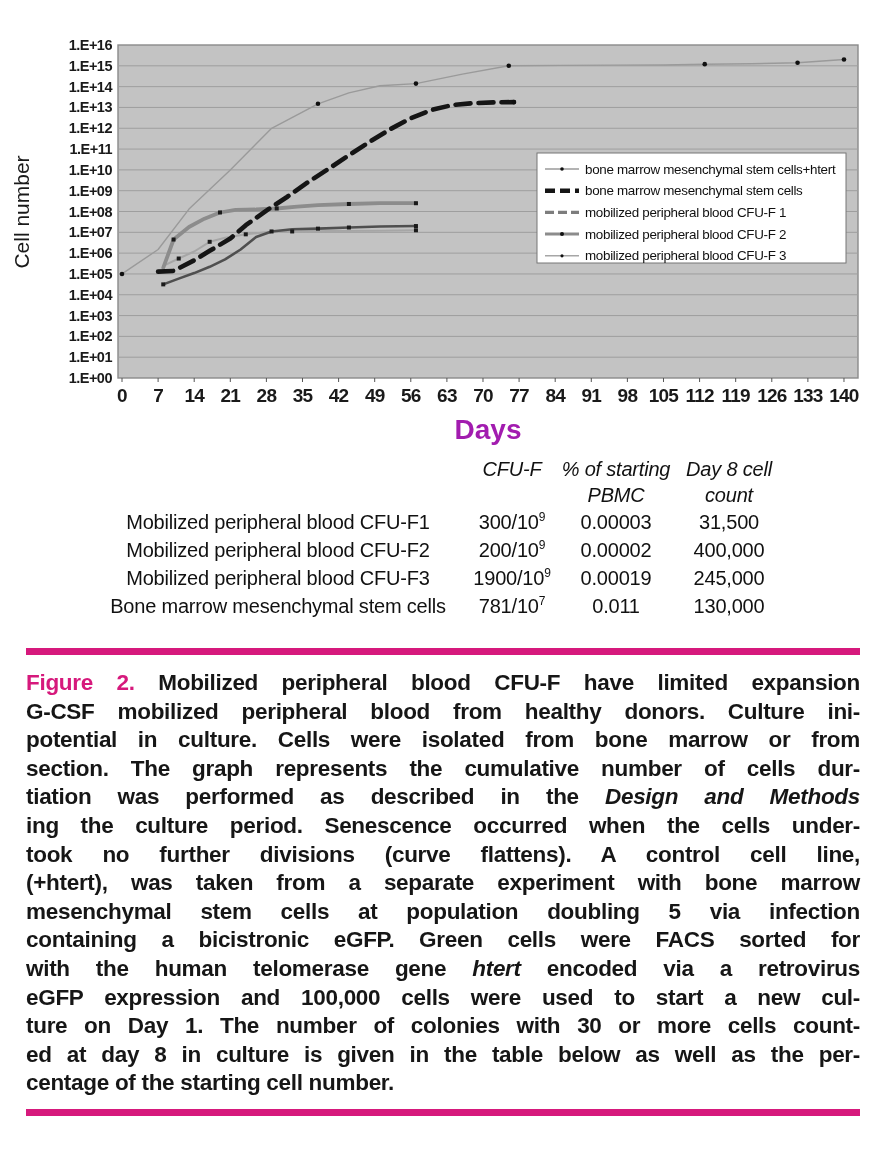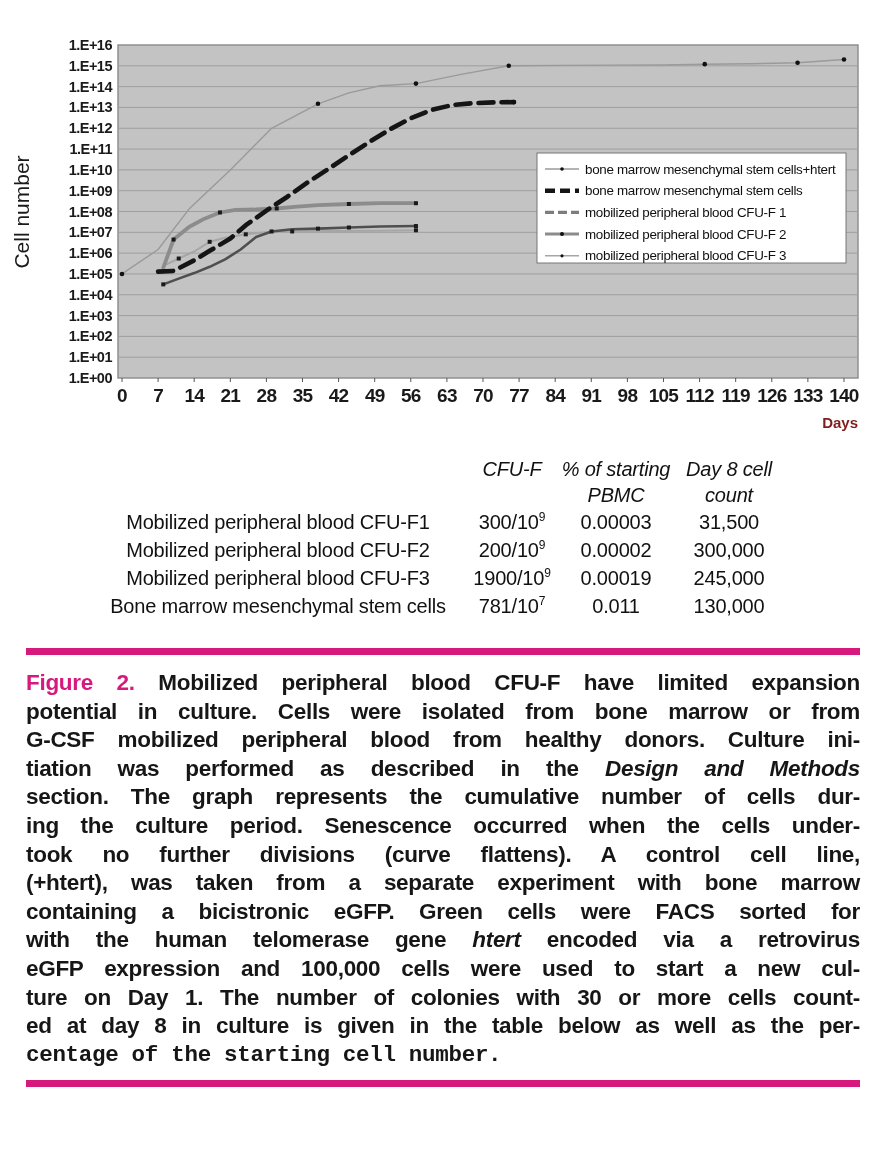--- a/index.html
+++ b/index.html
@@ -11,41 +11,41 @@
   .chart-block{position:relative;height:442px;margin-top:10px;}
   .chart-block svg{position:absolute;left:0;top:0;}
   svg text{font-family:"Liberation Sans","DejaVu Sans",sans-serif;}
   .ylab{
     position:absolute;left:-72px;top:189px;width:190px;height:26px;
     text-align:center;font-size:21px;color:#1a1a1a;
     transform:rotate(-90deg);
   }
   .xlab{
     position:absolute;left:118px;top:404px;width:740px;
-    text-align:right;font-size:15px;font-weight:bold;color:#7f1d1d;
+    text-align:center;font-size:28px;font-weight:bold;color:#a21caf;
   }
   
   .tbl{
     display:grid;grid-template-columns:372px 96px 112px 114px;
     margin:4px 11px 0 92px;font-size:20px;letter-spacing:-0.2px;
   }
   .tbl .h{font-style:italic;text-align:center;line-height:26px;white-space:nowrap;}
   .tbl .lab{text-align:center;line-height:28px;white-space:nowrap;}
   .tbl .num{text-align:center;line-height:28px;white-space:nowrap;}
   .tbl sup{font-size:12px;vertical-align:super;line-height:0;}
   
   .rule{height:7px;margin:0 30px 0 26px;}
   .rule-top{margin-top:28px;}
   .rule-bottom{margin-top:11px;}
   .caption{
     margin:14px 30px 0 26px;font-size:22.5px;font-weight:bold;
     line-height:28.6px;letter-spacing:-0.3px;color:#161616;
   }
   .cap-line{text-align:justify;text-align-last:justify;white-space:normal;}
-  .cap-line.last{text-align-last:left;font-family:Liberation Mono, monospace;}
+  .cap-line.last{text-align-last:left;}
   .s-i{font-style:italic;}
 </style>
 </head>
 <body>
 
 <div>
 
   <div class="chart-block">
     <svg id="chart-svg" width="890" height="442">
         <rect x="118" y="35" width="740" height="333" fill="#c3c3c3" stroke="#8a8a8a" stroke-width="1.4"></rect>
@@ -179,42 +179,43 @@
       <div class="h"></div>
       <div class="h">PBMC</div>
       <div class="h">count</div>
       <div class="lab">Mobilized peripheral blood CFU-F1</div>
       <div class="num">300/10<sup>9</sup></div>
       <div class="num">0.00003</div>
       <div class="num">31,500</div>
       <div class="lab">Mobilized peripheral blood CFU-F2</div>
       <div class="num">200/10<sup>9</sup></div>
       <div class="num">0.00002</div>
-      <div class="num">300,000</div>
+      <div class="num">400,000</div>
       <div class="lab">Mobilized peripheral blood CFU-F3</div>
       <div class="num">1900/10<sup>9</sup></div>
       <div class="num">0.00019</div>
       <div class="num">245,000</div>
       <div class="lab">Bone marrow mesenchymal stem cells</div>
       <div class="num">781/10<sup>7</sup></div>
       <div class="num">0.011</div>
       <div class="num">130,000</div>
     </div>
 
   <div class="rule rule-top" id="rule-top" style="background: rgb(214, 25, 124);"></div>
 
   <div class="caption" id="caption">
       <div class="cap-line"><span style="color: rgb(214, 25, 124);">Figure 2.</span><span> Mobilized peripheral blood CFU-F have limited expansion</span></div>
+      <div class="cap-line"><span>G-CSF mobilized peripheral blood from healthy donors. Culture ini-</span></div>
       <div class="cap-line"><span>potential in culture. Cells were isolated from bone marrow or from</span></div>
-      <div class="cap-line"><span>G-CSF mobilized peripheral blood from healthy donors. Culture ini-</span></div>
+      <div class="cap-line"><span>section. The graph represents the cumulative number of cells dur-</span></div>
       <div class="cap-line"><span>tiation was performed as described in the </span><span class="s-i">Design and Methods</span></div>
-      <div class="cap-line"><span>section. The graph represents the cumulative number of cells dur-</span></div>
       <div class="cap-line"><span>ing the culture period. Senescence occurred when the cells under-</span></div>
       <div class="cap-line"><span>took no further divisions (curve flattens). A control cell line,</span></div>
       <div class="cap-line"><span>(+htert), was taken from a separate experiment with bone marrow</span></div>
+      <div class="cap-line"><span>mesenchymal stem cells at population doubling 5 via infection</span></div>
       <div class="cap-line"><span>containing a bicistronic eGFP. Green cells were FACS sorted for</span></div>
       <div class="cap-line"><span>with the human telomerase gene </span><span class="s-i">htert</span><span> encoded via a retrovirus</span></div>
       <div class="cap-line"><span>eGFP expression and 100,000 cells were used to start a new cul-</span></div>
       <div class="cap-line"><span>ture on Day 1. The number of colonies with 30 or more cells count-</span></div>
       <div class="cap-line"><span>ed at day 8 in culture is given in the table below as well as the per-</span></div>
       <div class="cap-line last"><span>centage of the starting cell number.</span></div>
     </div>
 
   <div class="rule rule-bottom" id="rule-bot" style="background: rgb(214, 25, 124);"></div>
 

